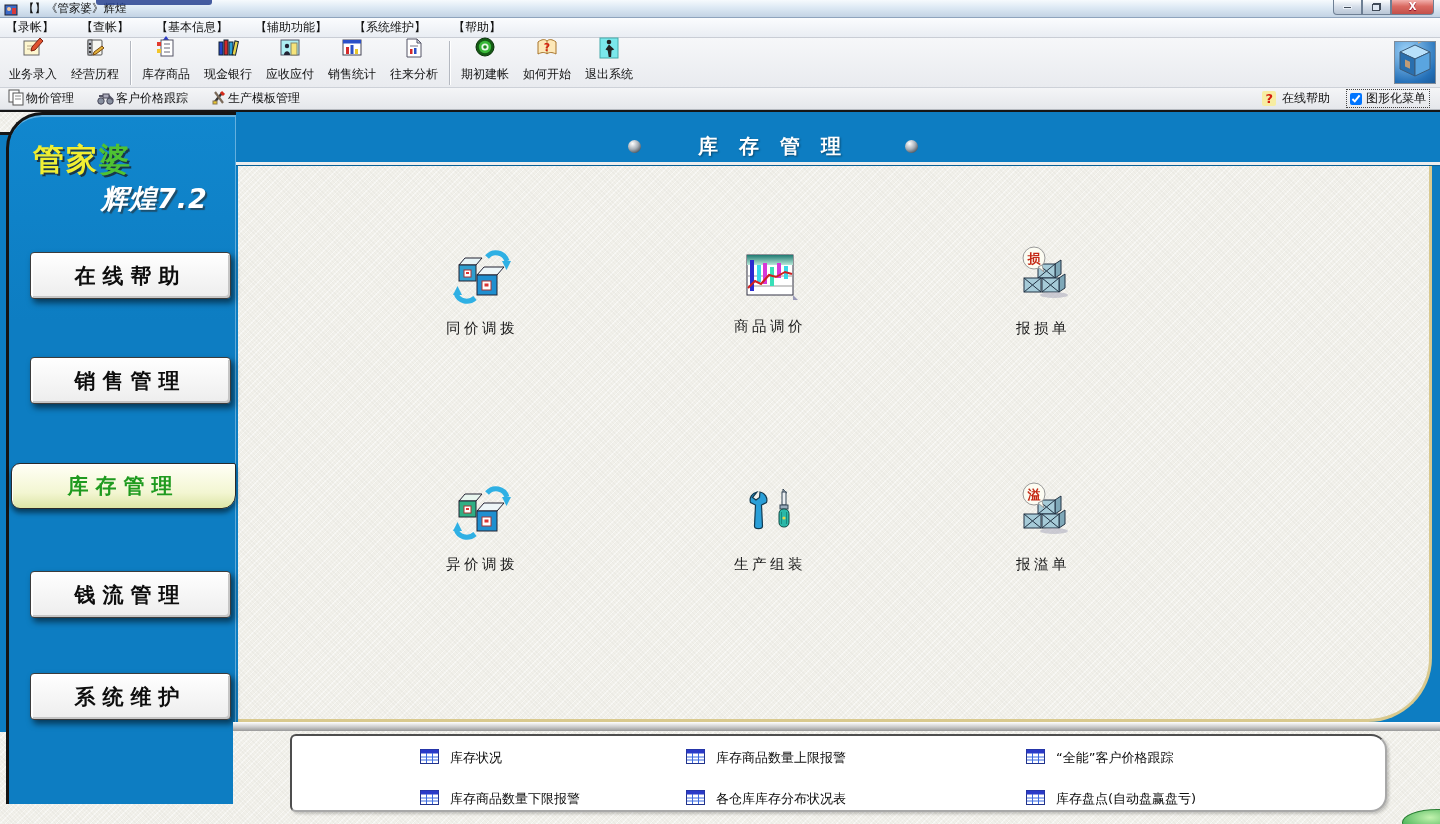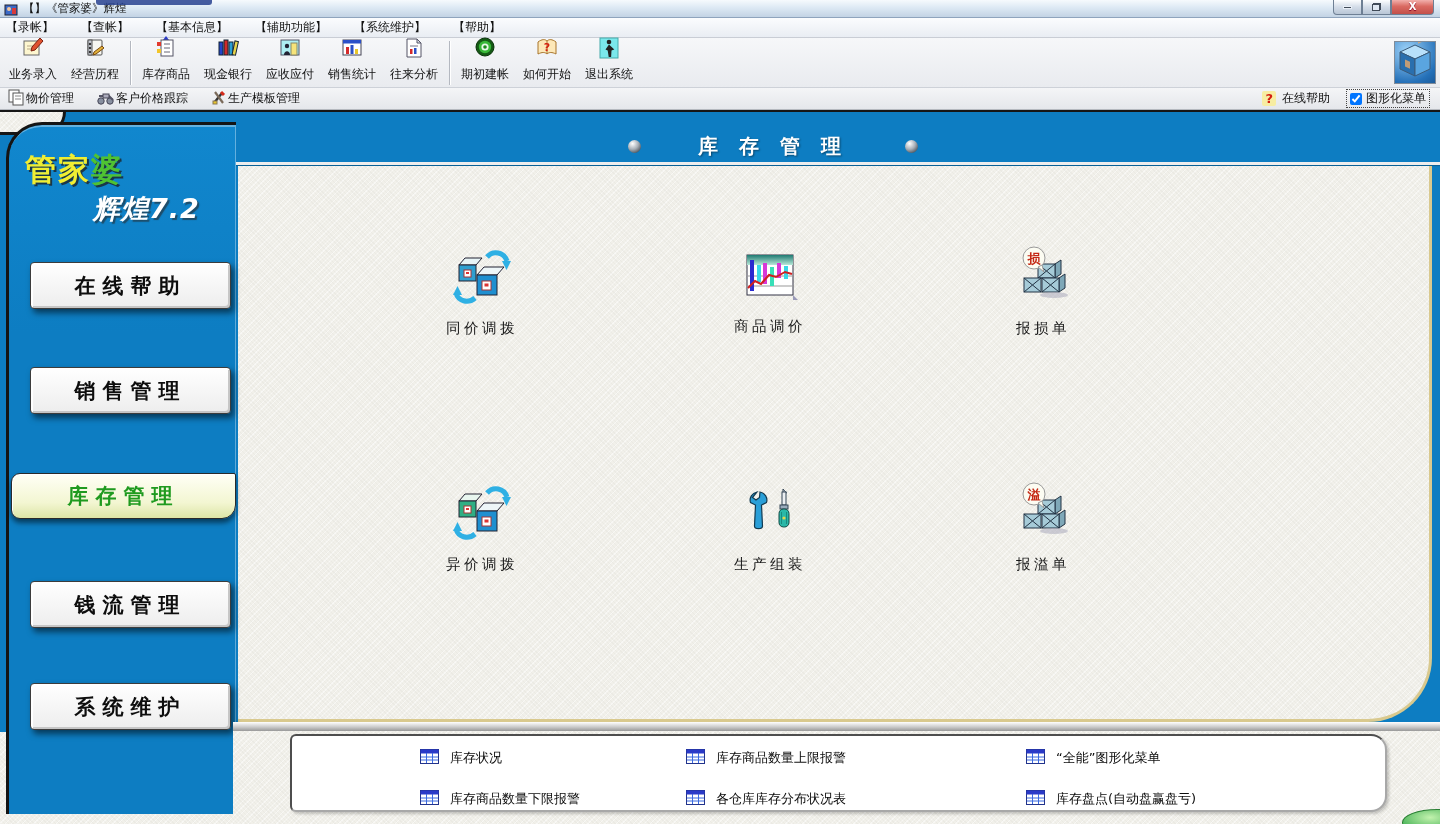--- a/index.html
+++ b/index.html
@@ -69,24 +69,24 @@
   .header-line { position:absolute; top:52px; left:168px; width:1272px; height:3px;
     background:#ededed; box-shadow:0 1px 1px rgba(0,0,0,.25); }
   .header-title { position:absolute; top:23px; left:628px; width:290px;
     display:flex; align-items:center; justify-content:space-between; }
   .sphere { width:13px; height:13px; border-radius:50%;
     background:radial-gradient(circle at 35% 28%, #ffffff, #a8b0b8 45%, #4a5058 82%, #2e3238); }
   .htitle { color:#fff; font-weight:bold; font-size:20px; letter-spacing:7px;
     text-shadow:1px 1px 2px rgba(0,0,0,.45); white-space:nowrap; }
 
   
-  .sidebar { position:absolute; left:6px; top:12px; width:230px; height:692px;
+  .sidebar { position:absolute; left:6px; top:2px; width:230px; height:692px;
     background:linear-gradient(180deg,#1187ce,#0d7dc2 30%); border-top-left-radius:36px;
     border-top:3px solid #141414; border-left:3px solid #141414;
-    box-shadow:inset -1px 2px 0 rgba(255,255,255,.35); }
+    box-shadow:inset -1px 2px 0 rgba(255,255,255,.35);padding-left:8px; }
   .logo1 { margin:24px 0 0 16px; font-size:31px; font-weight:bold; letter-spacing:2px;
     text-shadow:2px 2px 0 rgba(30,30,30,.75); white-space:nowrap; }
   .logo1 .c1 { color:#f0ee32; } .logo1 .c2 { color:#4fc232; }
   .logo2 { margin:0 0 0 84px; font-size:27px; font-style:italic; font-weight:bold;
     color:#ffffff; letter-spacing:1px; text-shadow:2px 2px 1px rgba(40,40,40,.6); }
   .side-btn { position:absolute; left:21px; width:201px; height:47px;
     background:linear-gradient(#ffffff,#ededed); border:1px solid #3c3c3c; border-radius:4px;
     box-shadow:inset 2px 2px 0 #fff, inset -2px -2px 0 #c6c6c6, 3px 4px 6px rgba(0,0,0,.55);
     display:flex; align-items:center; justify-content:center;
     font-size:21px; font-weight:bold; letter-spacing:7px; color:#0d0d0d; cursor:default; white-space:nowrap;}
@@ -465,21 +465,21 @@
       </div>
       <div class="plink" style="left:734px; top:13px;">
         <span><svg width="19" height="15">
               <rect x="0.5" y="0.5" width="18" height="14" fill="#fff" stroke="#22338c"></rect>
               <rect x="0.5" y="0.5" width="18" height="4" fill="#2a3ac8"></rect>
               <line x1="6.5" y1="4" x2="6.5" y2="14" stroke="#3a6ae0"></line>
               <line x1="12.5" y1="4" x2="12.5" y2="14" stroke="#3a6ae0"></line>
               <line x1="1" y1="8" x2="18" y2="8" stroke="#3a6ae0"></line>
               <line x1="1" y1="11" x2="18" y2="11" stroke="#3a6ae0"></line>
             </svg></span>
-        <span>“全能”图形化菜单</span>
+        <span>“全能”客户价格跟踪</span>
       </div>
       <div class="plink" style="left:128px; top:54px;text-align:center;">
         <span><svg width="19" height="15">
               <rect x="0.5" y="0.5" width="18" height="14" fill="#fff" stroke="#22338c"></rect>
               <rect x="0.5" y="0.5" width="18" height="4" fill="#2a3ac8"></rect>
               <line x1="6.5" y1="4" x2="6.5" y2="14" stroke="#3a6ae0"></line>
               <line x1="12.5" y1="4" x2="12.5" y2="14" stroke="#3a6ae0"></line>
               <line x1="1" y1="8" x2="18" y2="8" stroke="#3a6ae0"></line>
               <line x1="1" y1="11" x2="18" y2="11" stroke="#3a6ae0"></line>
             </svg></span>

